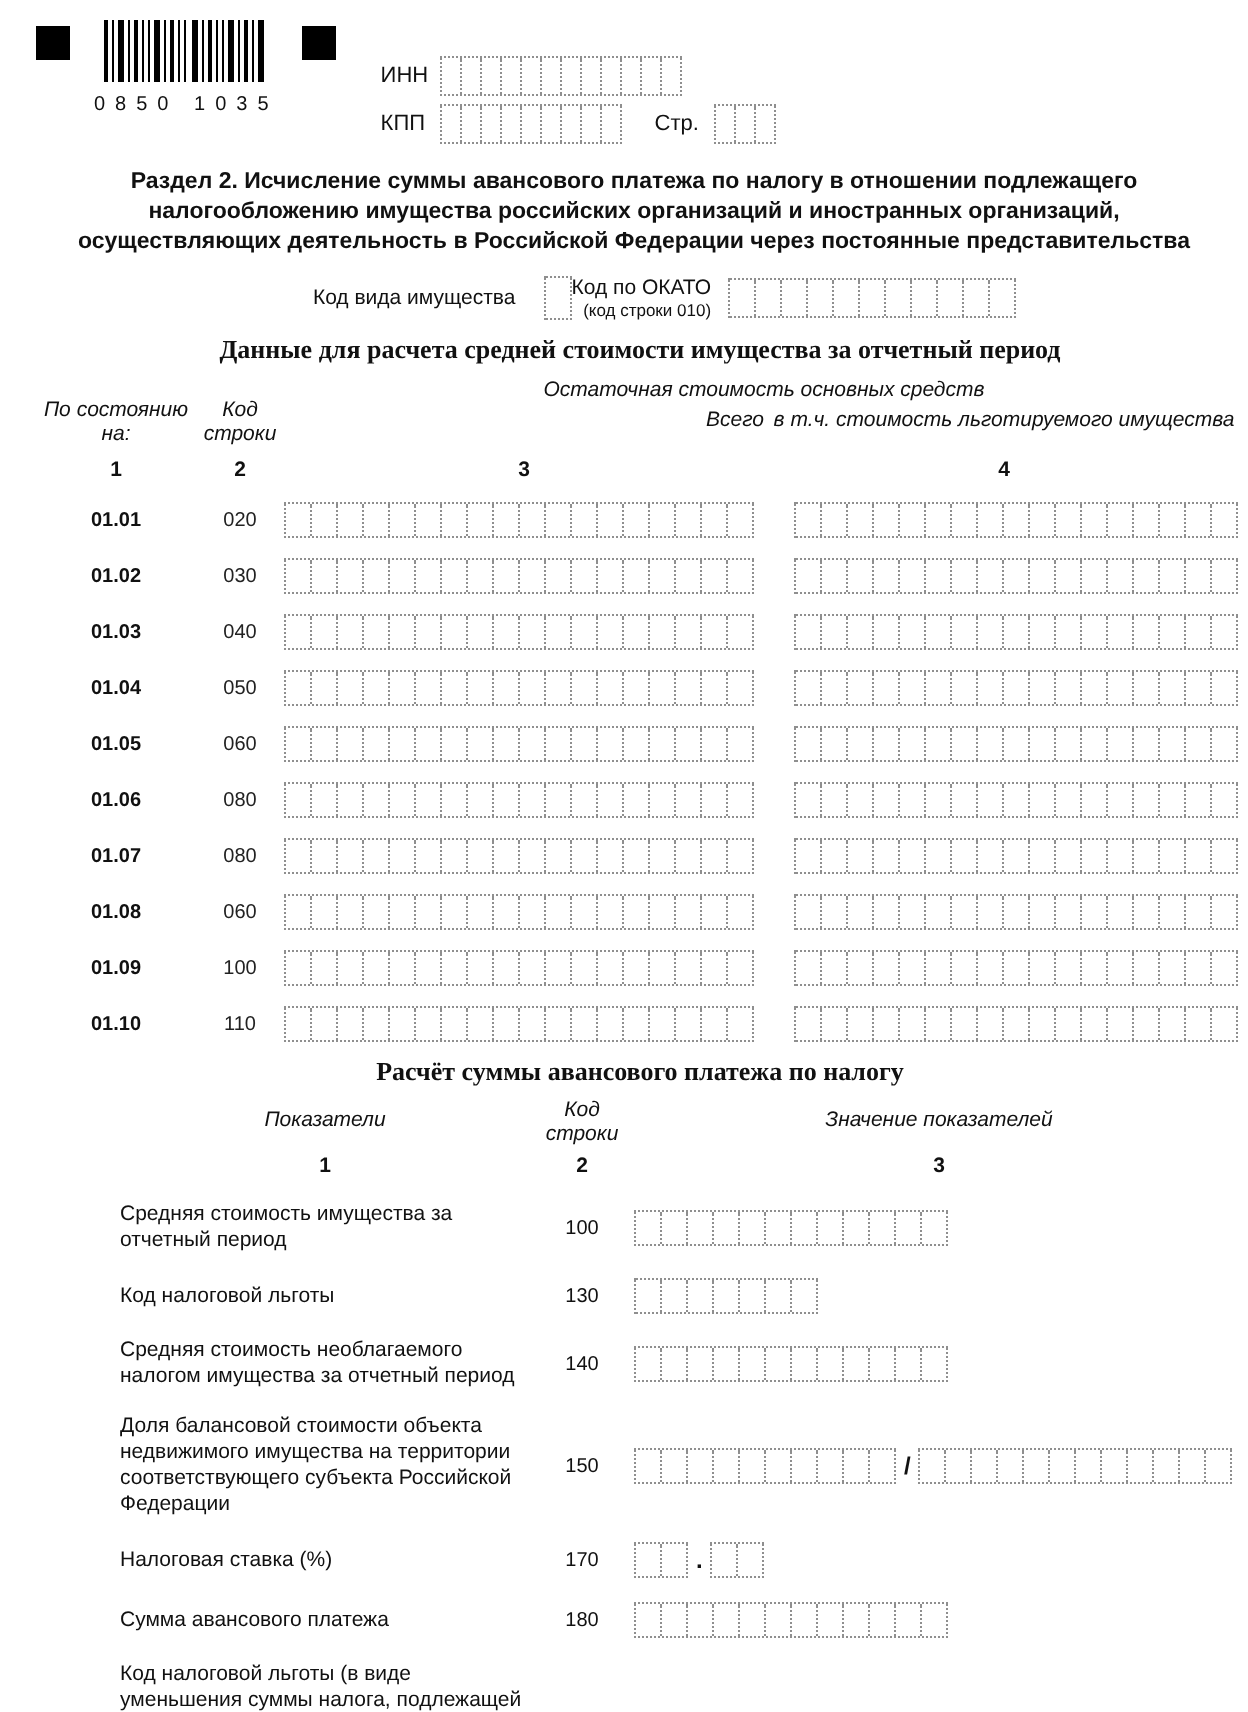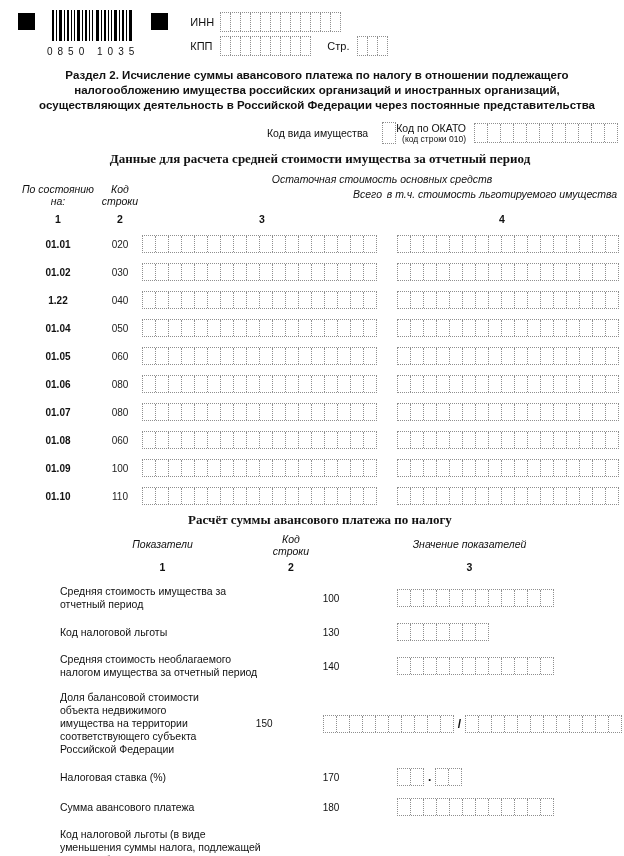--- a/index.html
+++ b/index.html
@@ -12,30 +12,30 @@
   .cellgroup .cell:first-child{border-left:none;}
   .cellgroup.small .cell{width:9px;}
   .cellgroup.tall{height:18px;}
 
   
   .topbar{display:flex;align-items:flex-start;}
   .barcode-block{display:flex;align-items:flex-start;}
   .regsq{width:17px;height:17px;background:#000;margin-top:3px;}
   .barcode-wrap{margin:0 12px;text-align:center;}
   .barcode-digits{font-size:10px;letter-spacing:5px;margin-top:1px;white-space:nowrap;}
-  .idfields{margin-left:22px;margin-top:0;}
+  .idfields{margin-left:22px;margin-top:16px;}
   .idrow{display:flex;align-items:center;height:24px;}
   .idlabel{font-size:11px;width:30px;}
   .idlabel2{font-size:11px;margin:0 8px 0 16px;text-align:center;}
 
   
   .main-title{margin:10px 10px 0 4px;text-align:center;font-weight:bold;font-size:11.5px;line-height:15px;}
 
   
-  .codes-row{display:flex;justify-content:flex-end;align-items:center;margin:9px 4px 0 28px;}
+  .codes-row{display:flex;justify-content:center;align-items:center;margin:9px 4px 0 28px;}
   .codes-left{display:flex;align-items:center;font-size:10.5px;}
   .codes-left .cellgroup{margin-left:14px;height:20px;}
   .codes-right{display:flex;align-items:center;}
   .okato-label{text-align:right;margin-right:8px;}
   .okato-label .l1{font-size:10.5px;}
   .okato-label .l2{font-size:8.5px;}
 
   
   .sub-title{font-family:"Liberation Serif",serif;font-weight:bold;font-size:13px;text-align:center;margin-top:7px;}
 
@@ -60,21 +60,21 @@
 
   
   .t2h{display:flex;font-style:italic;font-size:10.5px;margin-top:5px;}
   .t2h-c1{margin-left:42px;width:205px;text-align:center;padding-top:5px;}
   .t2h-c2{width:52px;text-align:center;}
   .t2h-c3{flex:1;text-align:center;padding-top:5px;}
   .t2-nums{display:flex;font-weight:bold;font-size:10.5px;margin-top:4px;}
   .t2n-1{margin-left:42px;width:205px;text-align:center;}
   .t2n-2{width:52px;text-align:center;}
   .t2n-3{flex:1;text-align:center;}
-  .t2row{display:flex;align-items:center;margin-top:12px;gap:40px;}
+  .t2row{display:flex;align-items:center;margin-top:12px;}
   .t2label{margin-left:42px;width:205px;font-size:10.5px;line-height:13px;}
   .t2code{width:52px;text-align:center;font-size:10px;}
   .t2val{display:flex;align-items:center;}
   .t2sep{font-weight:bold;font-size:12px;margin:0 4px;}
 </style>
 </head>
 <body>
 
 <div class="page">
 
@@ -284,21 +284,21 @@
           <span class="cell"></span>
           <span class="cell"></span>
           <span class="cell"></span>
           <span class="cell"></span>
           <span class="cell"></span>
           <span class="cell"></span>
           <span class="cell"></span>
         </span>
       </div>
       <div class="t1row">
-        <div class="t1date">1.22</div>
+        <div class="t1date">01.03</div>
         <div class="t1code">040</div>
         <span class="cellgroup">
           <span class="cell"></span>
           <span class="cell"></span>
           <span class="cell"></span>
           <span class="cell"></span>
           <span class="cell"></span>
           <span class="cell"></span>
           <span class="cell"></span>
           <span class="cell"></span>

